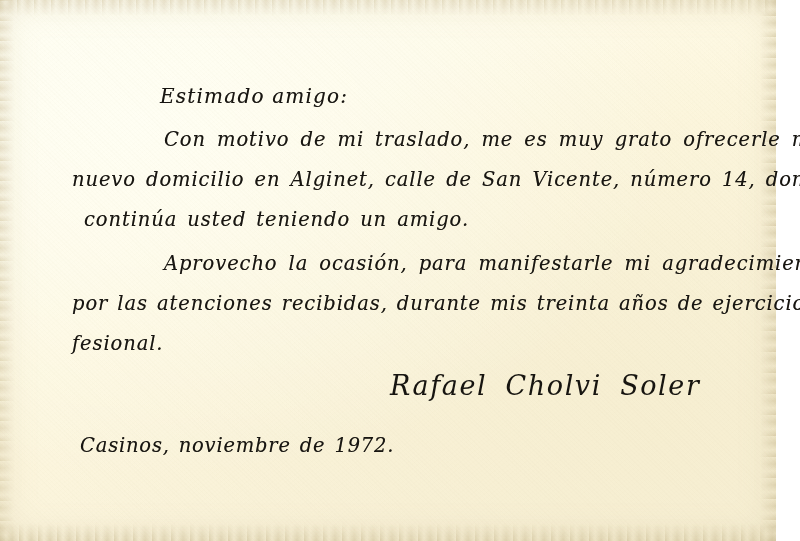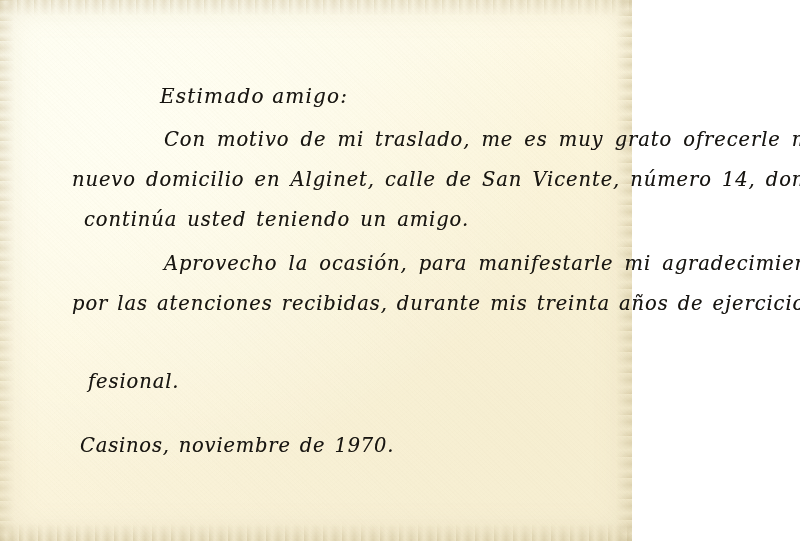--- a/index.html
+++ b/index.html
@@ -9,21 +9,21 @@
   }
   body {
     width: 800px;
     height: 541px;
     overflow: hidden;
     font-family: "DejaVu Serif", serif;
   }
 
   #card {
     position: relative;
-    width: 632px;
+    width: 776px;
     height: 541px;
     background: #fdf8e2;
     background-image:
       radial-gradient(ellipse at 18% 22%, rgba(255,255,245,0.85) 0%, rgba(253,248,226,0) 60%),
       radial-gradient(ellipse at 85% 80%, rgba(246,238,208,0.9) 0%, rgba(253,248,226,0) 65%),
       linear-gradient(160deg, #fffdf0 0%, #fdf7df 45%, #f7efd6 100%);
     box-sizing: border-box;
   }
 
   
@@ -106,21 +106,21 @@
     font-size: 20px;
     letter-spacing: 1.2px;
   }
 
   .p1-l1 { position: absolute; left: 92px;  top: 66px;  word-spacing: 4px; }
   .p1-l2 { position: absolute; left: 0px;   top: 106px; word-spacing: 3px; }
   .p1-l3 { position: absolute; left: 12px;   top: 146px; word-spacing: 3px; }
 
   .p2-l1 { position: absolute; left: 92px;  top: 190px; word-spacing: 4px; }
   .p2-l2 { position: absolute; left: 0px;   top: 230px; word-spacing: 2px; }
-  .p2-l3 { position: absolute; left: 16px;   top: 270px; word-spacing: 2px; margin-top: 38px; }
+  .p2-l3 { position: absolute; left: 0px;   top: 270px; word-spacing: 2px; }
 
   .signature {
     position: absolute;
     left: 318px;
     top: 308px;
     font-family: "DejaVu Serif", serif;
     font-style: italic;
     font-size: 27px;
     letter-spacing: 1.6px;
     word-spacing: 8px;
@@ -164,19 +164,20 @@
     <div class="line salutation">Estimado amigo:</div>
 
     <div class="line p1-l1">Con motivo de mi traslado, me es muy grato ofrecerle mi</div>
     <div class="line p1-l2">nuevo domicilio en Alginet, calle de San Vicente, número 14, donde</div>
     <div class="line p1-l3">continúa usted teniendo un amigo.</div>
 
     <div class="line p2-l1">Aprovecho la ocasión, para manifestarle mi agradecimiento</div>
     <div class="line p2-l2">por las atenciones recibidas, durante mis treinta años de ejercicio pro-</div>
     <div class="line p2-l3">fesional.</div>
 
+    <div class="signature">Rafael Cholvi Soler</div>
 
-    <div class="line place-date">Casinos, noviembre de 1970.</div>
+    <div class="line place-date">Casinos, noviembre de 1972.</div>
 
   </div>
 
   <div id="grain"></div>
 </div>
 
 </body></html>

